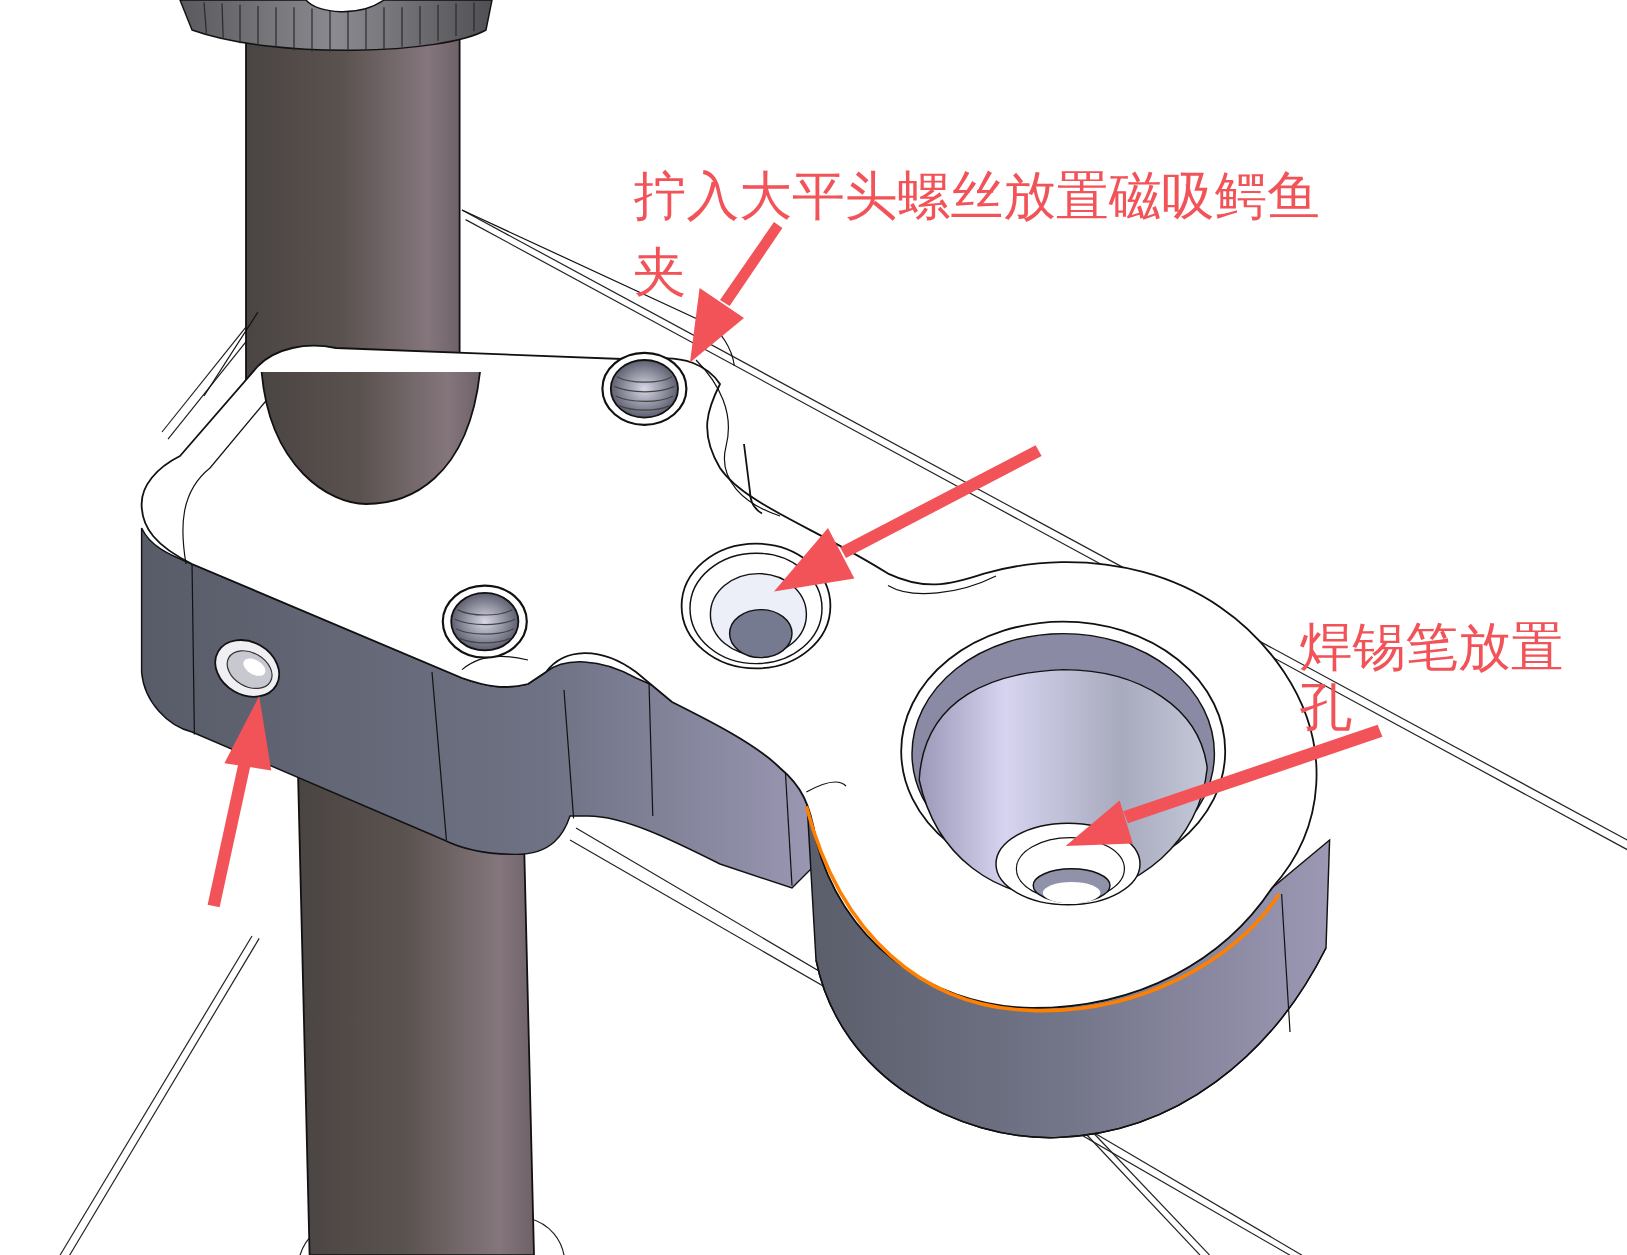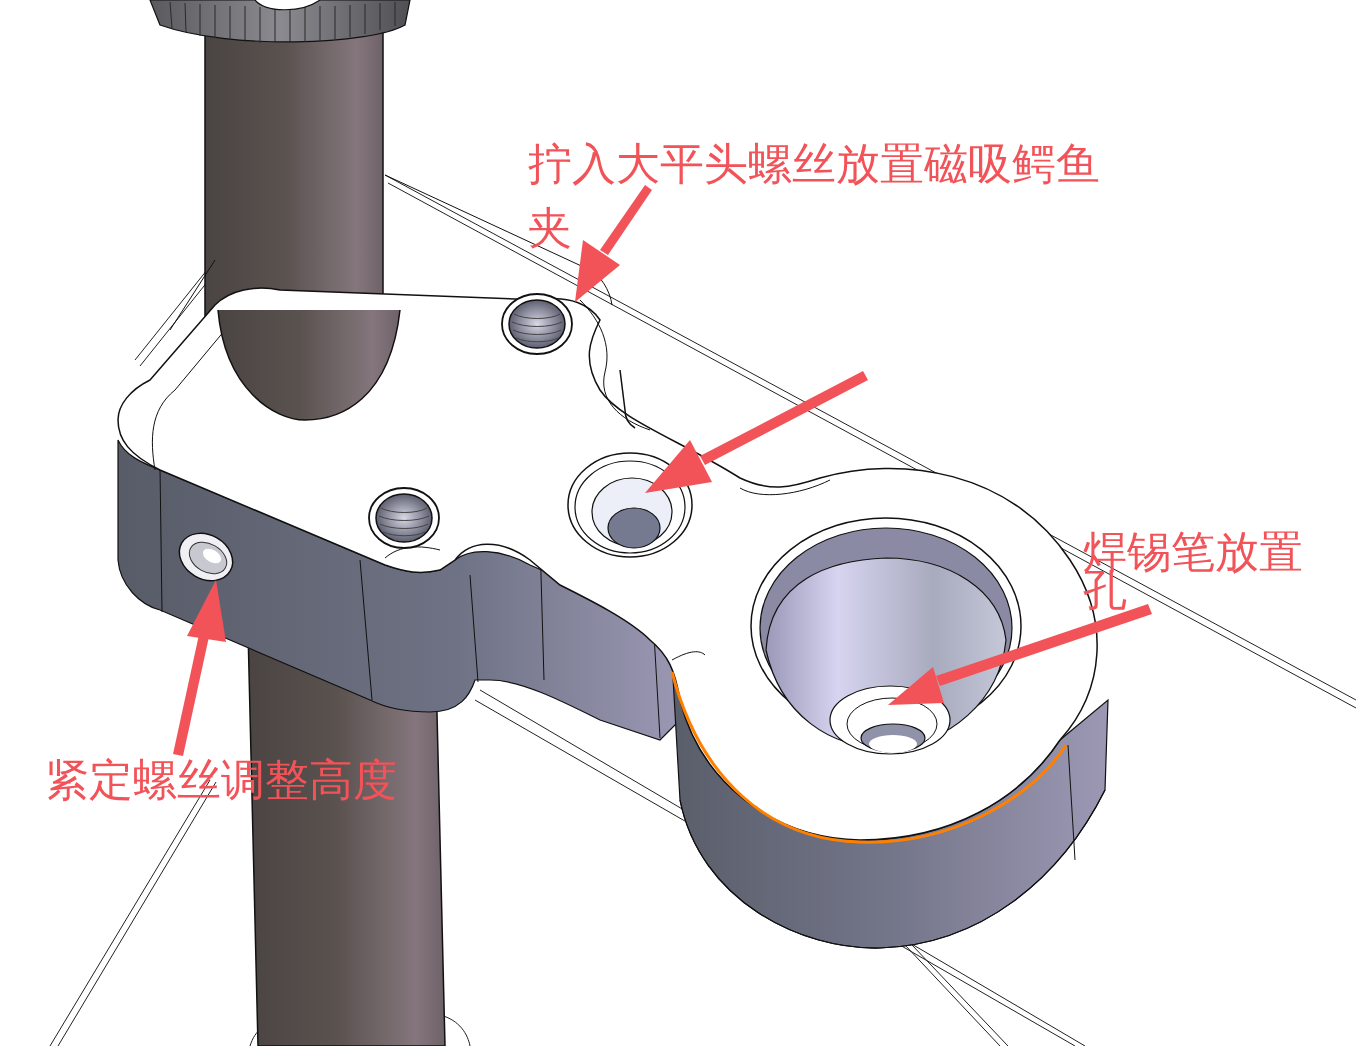--- a/index.html
+++ b/index.html
@@ -189,16 +189,15 @@
 
     <g>
       <path d="M173 754 L200 630 L210 632 L183 756 Z"></path>
       <path d="M216 580 L187 636 L226 642 Z"></path>
     </g>
   </g>
 </svg>
 
 <div class="label" style="left:528px;top:136px;">拧入大平头螺丝放置磁吸鳄鱼</div>
 <div class="label" style="left:528px;top:200px;">夹</div>
-<div class="label" style="left:1083px;top:524px;">焊锡笔放置</div>
+<div class="label" style="left:1083px;top:512px;">焊锡笔放置</div>
 <div class="label" style="left:1083px;top:562px;">孔</div>
-<div class="label" style="left:45px;top:752px;">紧定螺丝调整高度</div>
 </div>
 
 </body></html>

